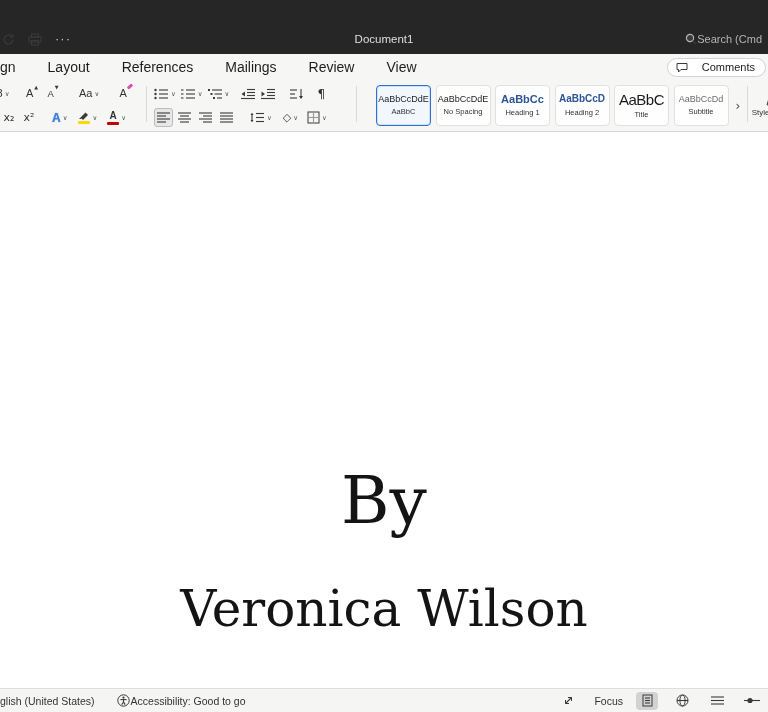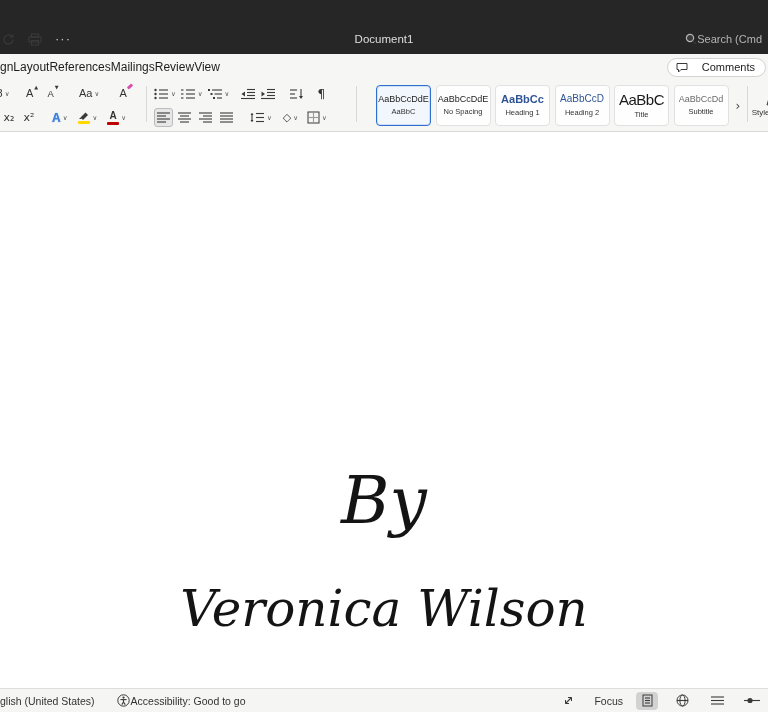--- a/index.html
+++ b/index.html
@@ -10,21 +10,21 @@
   
   .titlebar{position:absolute;top:0;left:0;width:100%;height:54px;background:#262626}
   .tb-inner{position:absolute;left:0;right:0;bottom:4px;height:22px;display:flex;align-items:center;padding:0 6px 0 2px}
   .tb-left{display:flex;align-items:center;gap:13px;color:#c9c9c9}
   .tb-title{position:absolute;left:0;right:0;text-align:center;color:#dedede;font-size:11.5px;pointer-events:none}
   .tb-search{margin-left:auto;display:flex;align-items:center;color:#b4b4b4;font-size:11px;white-space:nowrap;position:relative;z-index:2}
   .tb-dots{font-size:13px;letter-spacing:1px;line-height:10px}
 
   
   .tabsrow{position:absolute;top:54px;left:0;width:100%;height:25px;background:#f6f6f5;display:flex;align-items:center}
-  .tab{font-size:12px;color:#1d1d1d;padding:0 0;white-space:nowrap;cursor:default}
+  .tab{font-size:14px;color:#1d1d1d;padding:0 16px;white-space:nowrap;cursor:default}
   .tab.cut{padding-left:0}
   .comments-btn{position:absolute;right:2px;top:57.5px;height:19px;display:flex;align-items:center;gap:14px;background:#fff;border:1px solid #d3d3d3;border-radius:10px;padding:0 10px 0 8px;font-size:11px;color:#222}
 
   
   .ribbon{position:absolute;top:79px;left:0;width:100%;height:53px;background:#f6f6f5;border-bottom:1px solid #d8d8d8}
   .rrow{position:absolute;display:flex;align-items:center}
   .btn{display:flex;align-items:center;justify-content:center;height:19px;min-width:14px;color:#333;font-size:11px;white-space:nowrap}
   .btn .lbl{line-height:1}
   .dd{font-size:6.5px;color:#555;margin-left:2px;font-family:"DejaVu Sans",sans-serif}
   .glyph{font-family:"DejaVu Sans",sans-serif}
@@ -42,29 +42,29 @@
   .clear-a{position:relative}
   .clear-mark{position:absolute;right:-3px;top:1px;width:6px;height:3px;background:#d94fae;transform:rotate(-40deg);border-radius:1px}
 
   
   .styles-gallery{position:absolute;left:376px;top:6px;display:flex;align-items:center}
   .stylebox{width:55px;height:41px;background:#fefefe;border:1px solid #e1e1e1;border-radius:4px;margin-right:4.5px;display:flex;flex-direction:column;align-items:center;justify-content:center;overflow:hidden;cursor:default}
   .stylebox.sel{border:1.5px solid #2f6fd0;background:#f2f7fd;box-shadow:0 0 0 1px #cfe0f6 inset}
   .sample{font-size:9px;color:#222;line-height:1.05;white-space:nowrap;max-width:52px;overflow:hidden}
   .sname{font-size:7.5px;color:#333;margin-top:3px;white-space:nowrap}
   .s-h1{color:#2F5496;font-weight:bold;font-size:11px}
-  .s-h2{color:#2F5496;font-size:10px;font-weight:normal}
+  .s-h2{color:#2F5496;font-size:10px;font-weight:bold}
   .s-title{font-size:15px;color:#1a1a1a;letter-spacing:-.5px}
   .s-sub{color:#6b6b6b}
   .gal-next{width:10px;height:41px;display:flex;align-items:center;justify-content:center;font-size:12px;color:#444}
   .styles-pane{position:absolute;left:750px;top:6px;width:46px;height:41px;display:flex;flex-direction:column;align-items:center;justify-content:center;gap:2px;font-size:8px;color:#333;text-align:center;line-height:1.15}
 
   
   .doc{position:absolute;top:132px;left:0;width:100%;height:556px;background:#fff}
-  .script{position:absolute;width:100%;text-align:center;font-family:"DejaVu Serif",serif;font-style:italic;color:#141414;line-height:1}
+  .script{position:absolute;width:100%;text-align:center;font-family:"DejaVu Serif",serif;color:#141414;line-height:1}
   .byline{top:336px;font-size:66px}
   .author{top:452px;font-size:50px}
 
   
   .statusbar{position:absolute;bottom:0;left:0;width:100%;height:24px;background:#f5f5f4;border-top:1px solid #dedede;display:flex;align-items:center;font-size:10.5px;color:#333}
   .sb-left{display:flex;align-items:center;gap:8px;padding-left:0}
   .sb-lang{white-space:nowrap}
   .sb-acc{display:flex;align-items:center;gap:1px;margin-left:14px;white-space:nowrap}
   .sb-right{margin-left:auto;display:flex;align-items:center;gap:13px;padding-right:5px}
   .sb-focus{display:flex;align-items:center;gap:20px;white-space:nowrap}

